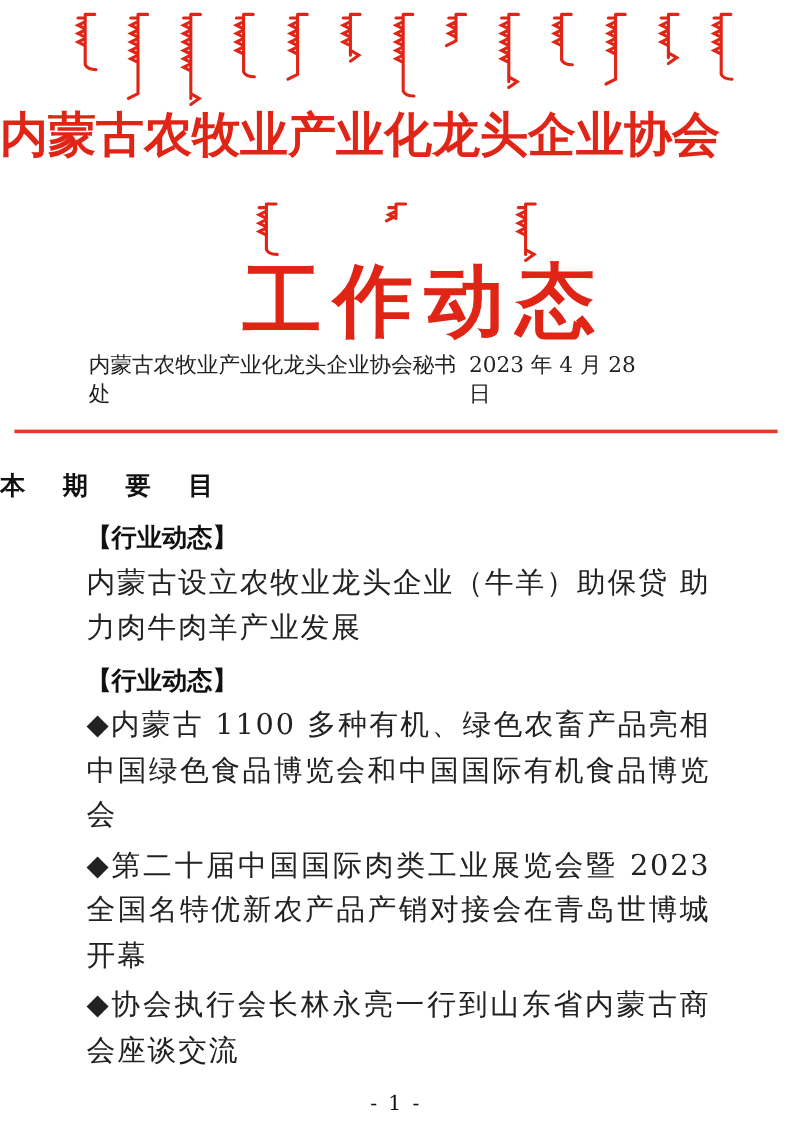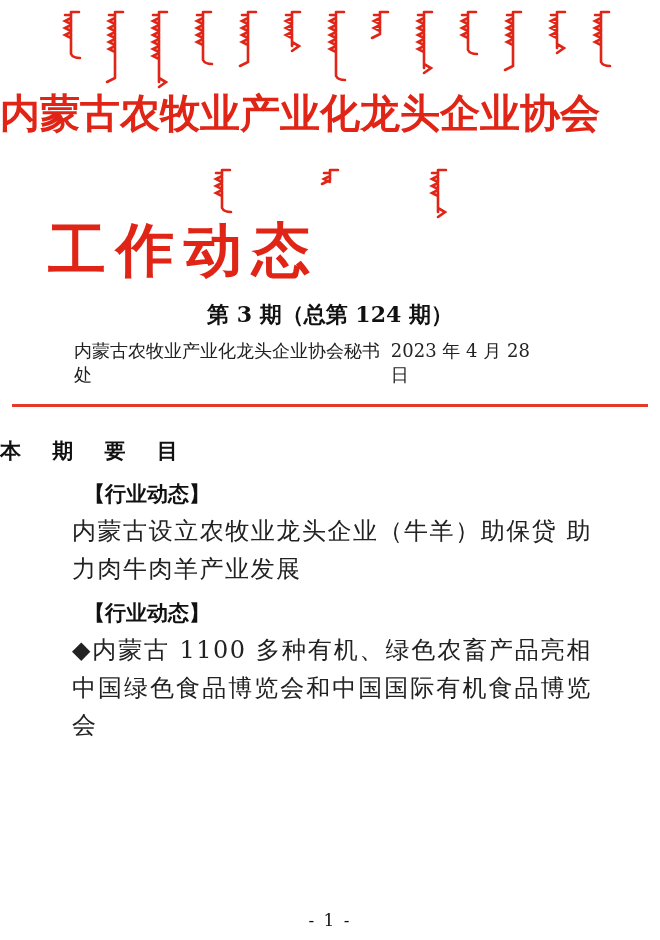--- a/index.html
+++ b/index.html
@@ -21,22 +21,22 @@
   }
   .mongol-glyph{display:block;}
 
   .org-title{
     text-align:left;color:var(--accent,#e02416);
     font-size:40px;font-weight:900;line-height:56px;letter-spacing:0px;
     font-family:"DejaVu Serif","Liberation Serif",serif;
     white-space:nowrap;
   }
   .newsletter-title{
-    text-align:left;color:var(--accent,#e02416);
-    font-size:58px;font-weight:900;line-height:62px;letter-spacing:10px;
+    text-align:center;color:var(--accent,#e02416);
+    font-size:66px;font-weight:900;line-height:62px;letter-spacing:10px;
     font-family:"DejaVu Serif","Liberation Serif",serif;
     padding-left:48px;
   }
   .issue-line{
     text-align:center;font-weight:bold;font-size:22px;line-height:26px;
     margin-top:20px;color:#111;
   }
   .pub-row{
     display:flex;justify-content:space-between;align-items:baseline;
     margin:12px 110px 0 74px;font-size:18px;line-height:24px;color:#222;
@@ -46,21 +46,20 @@
   }
   .contents-title{
     text-align:left;font-size:21px;font-weight:bold;letter-spacing:12px;
     margin-top:30px;line-height:28px;color:#111;
     font-family:"DejaVu Sans","Liberation Sans",sans-serif;
   }
   .toc{margin:14px 68px 0 72px;}
   .section-heading{
     font-size:21px;font-weight:bold;line-height:30px;margin-top:10px;color:#111;
     font-family:"DejaVu Sans","Liberation Sans",sans-serif;
-    margin-left:12px;
   }
   .toc-item{
     font-size:24px;line-height:37.5px;letter-spacing:1.5px;color:#222;
     text-align:justify;text-justify:inter-character;margin:4px 0 4px 0;width:520px;
   }
   .page-number{
     position:absolute;left:0;right:0;bottom:10px;text-align:center;
     font-size:17px;color:#111;letter-spacing:2px;
   }
 </style>
@@ -120,35 +119,36 @@
       <svg width="26" height="24" viewBox="0 0 26 24" class="mongol-glyph">
         <path d="M13 3 h8 M7 6 h6 M13 9 l-6 3 l6 3 M13 3 V13 M13 13 l-8 4" fill="none" stroke="currentColor" stroke-width="2.6" stroke-linecap="round"></path>
       </svg>
       <svg width="26" height="56" viewBox="0 0 26 56" class="mongol-glyph">
         <path d="M13 3 h8 M7 6 h6 M13 9 l-6 3 l6 3 M13 16 l-6 3 l6 3 M13 23 l-6 3 l6 3 M13 3 V45 M13 41 l7 4 l-7 5" fill="none" stroke="currentColor" stroke-width="2.6" stroke-linecap="round"></path>
       </svg>
     </div>
 
   <div class="newsletter-title">工作动态</div>
 
-  <div class="issue-line">第 3 期（总第 124 期）</div>
 
   <div class="pub-row">
     <span>内蒙古农牧业产业化龙头企业协会秘书处</span>
     <span>2023 年 4 月 28 日</span>
   </div>
 
   <div class="red-rule"></div>
 
   <div class="contents-title">本 期 要 目</div>
 
   <div class="toc">
 
     <div class="section-heading">【行业动态】</div>
     <div class="toc-item">内蒙古设立农牧业龙头企业（牛羊）助保贷  助力肉牛肉羊产业发展</div>
 
     <div class="section-heading">【行业动态】</div>
     <div class="toc-item">◆内蒙古 1100 多种有机、绿色农畜产品亮相中国绿色食品博览会和中国国际有机食品博览会</div>
+    <div class="toc-item">◆第二十届中国国际肉类工业展览会暨 2023 全国名特优新农产品产销对接会在青岛世博城开幕</div>
+    <div class="toc-item">◆协会执行会长林永亮一行到山东省内蒙古商会座谈交流</div>
   </div>
 
   <div class="page-number">- 1 -</div>
 
 </div>
 
 </body></html>

